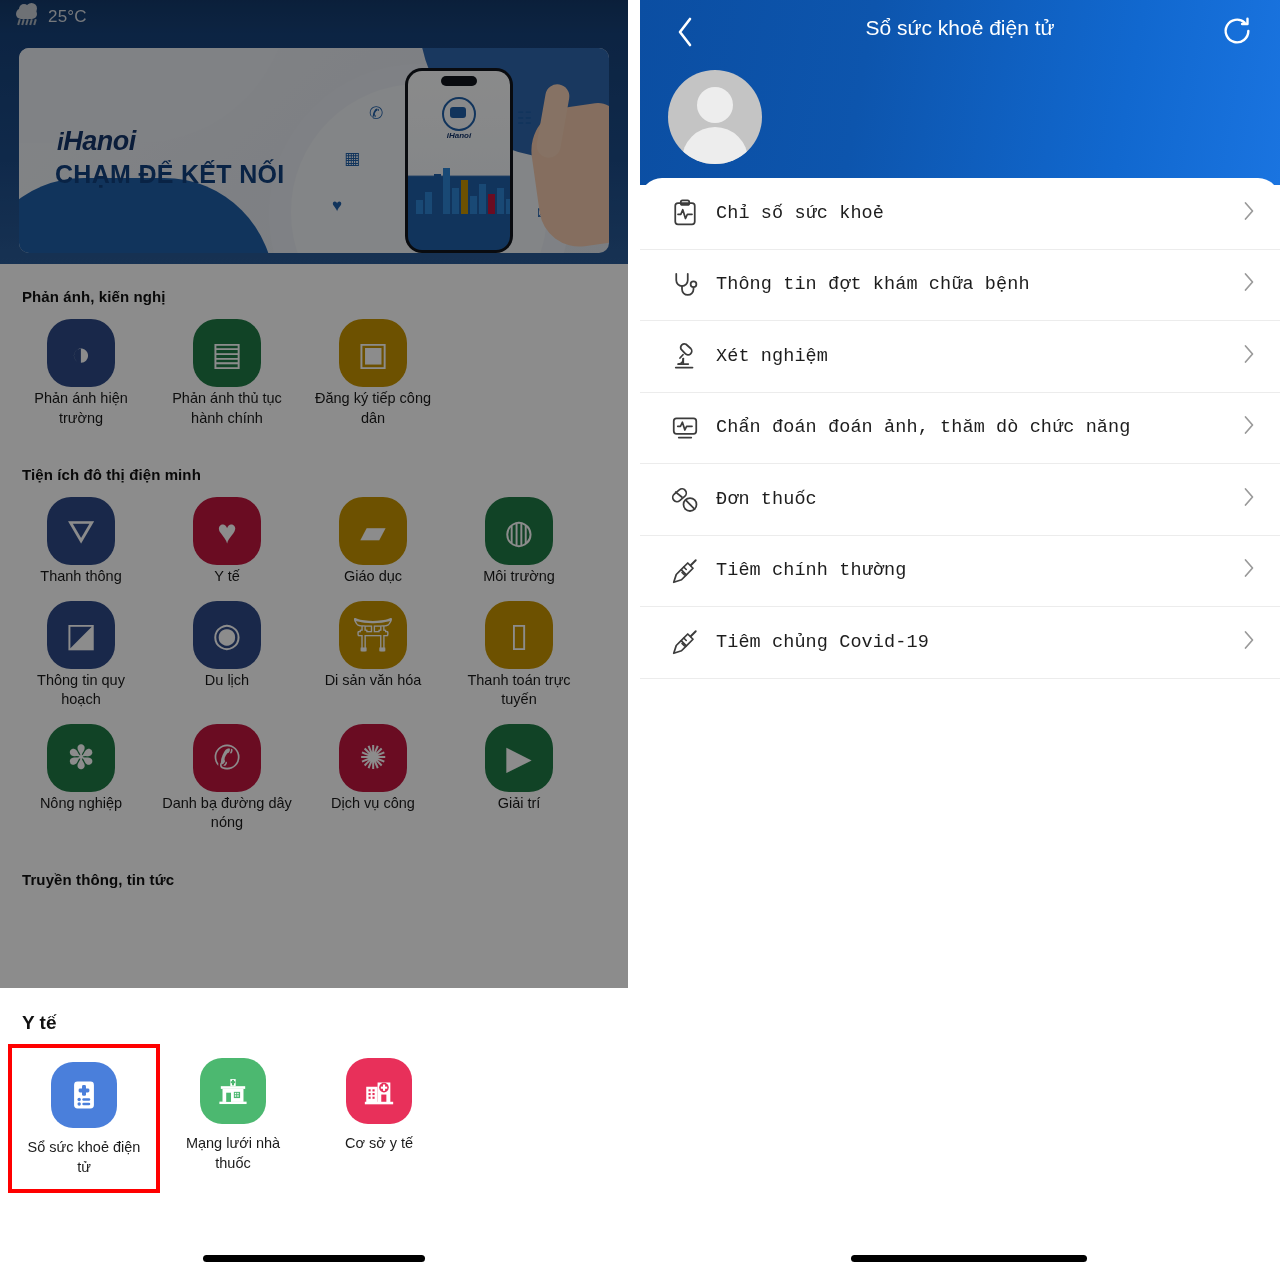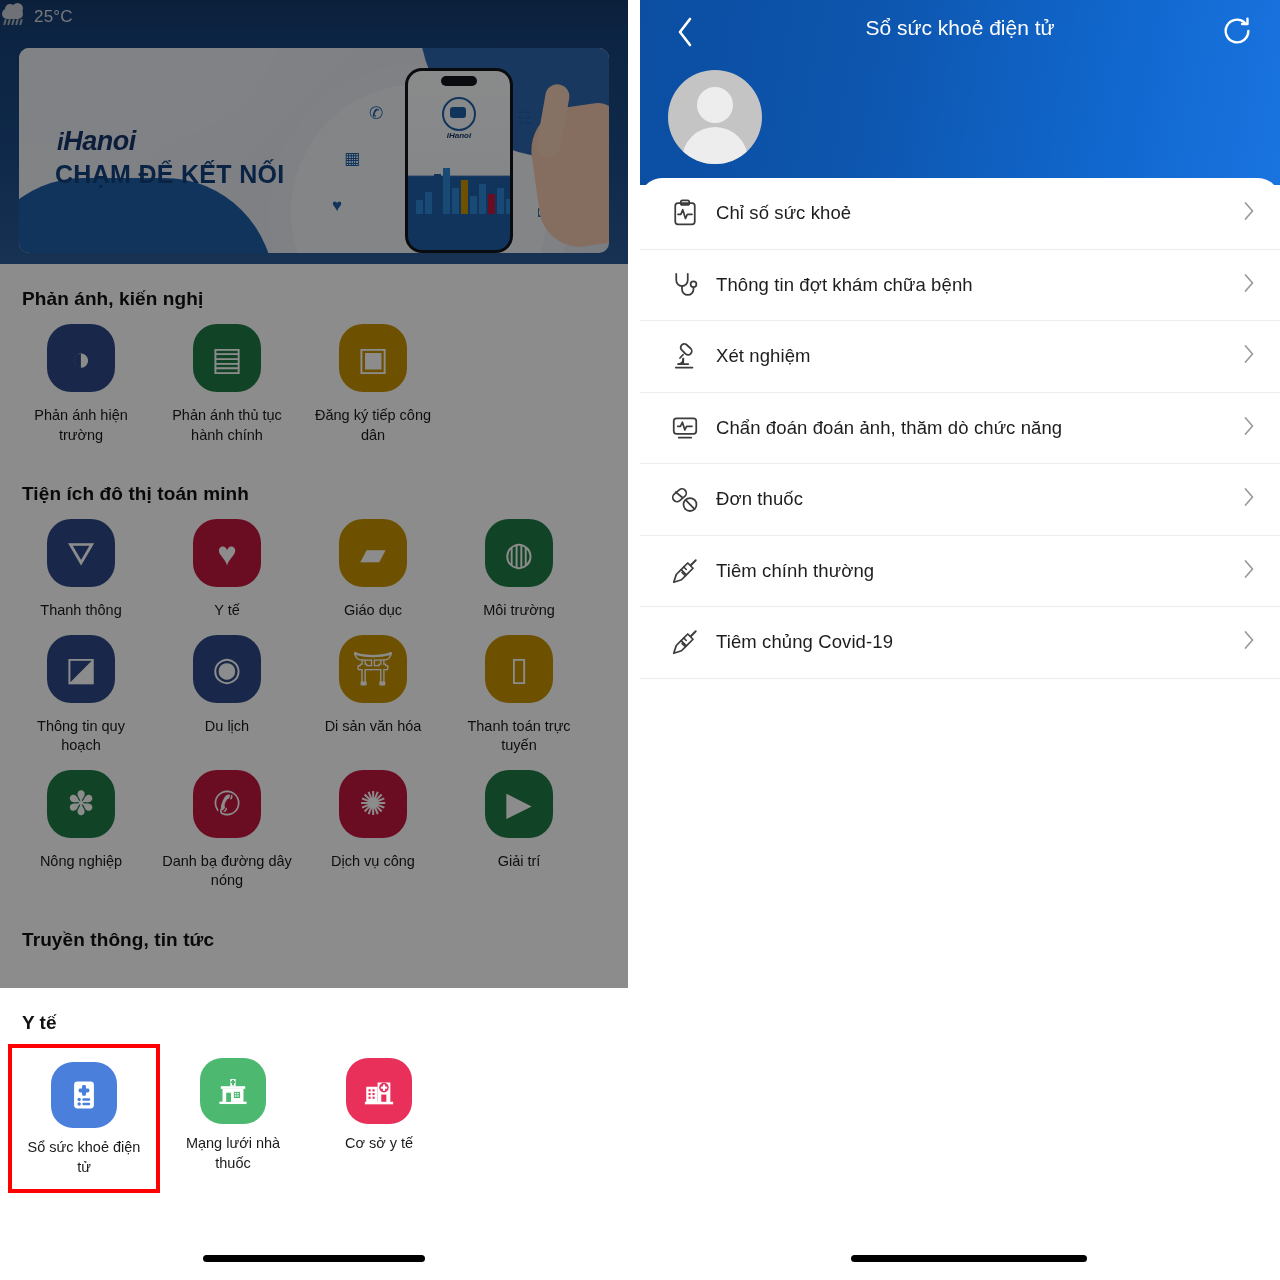--- a/index.html
+++ b/index.html
@@ -4,21 +4,21 @@
 <style>
   html,body{margin:0;padding:0;background:#fff;}
   body{width:1280px;height:1280px;font-family:"Liberation Sans","DejaVu Sans",sans-serif;overflow:hidden;}
   .stage{position:relative;width:1280px;height:1280px;background:#fff;}
 
   
   .left{position:absolute;left:0;top:0;width:628px;height:1280px;background:#fff;overflow:hidden;}
   .left-scroll{position:absolute;left:0;top:0;width:628px;height:988px;background:#fff;overflow:hidden;}
 
   .statusbar{position:absolute;left:0;top:0;width:628px;height:34px;
-    background:linear-gradient(180deg,#143a6b 0%,#17427a 100%);display:flex;align-items:center;box-sizing:border-box;gap:8px;}
+    background:linear-gradient(180deg,#143a6b 0%,#17427a 100%);display:flex;align-items:center;padding-left:14px;box-sizing:border-box;gap:8px;}
   .wx-icon{position:relative;width:26px;height:20px;}
   .wx-icon .cl{position:absolute;left:2px;top:1px;width:21px;height:11px;background:#c9ced6;border-radius:6px 6px 5px 5px;}
   .wx-icon .cl:before{content:"";position:absolute;left:3px;top:-4px;width:10px;height:10px;background:#c9ced6;border-radius:50%;}
   .wx-icon .cl:after{content:"";position:absolute;left:10px;top:-5px;width:11px;height:11px;background:#c9ced6;border-radius:50%;}
   .wx-icon .rain{position:absolute;left:3px;top:12px;width:19px;height:8px;}
   .wx-icon .rain i{position:absolute;top:0;width:1.5px;height:6px;background:#aeb6c0;transform:rotate(16deg);display:block;}
   .wx-temp{color:#d8dce2;font-size:17px;letter-spacing:.2px;}
 
   .banner-wrap{position:absolute;left:0;top:34px;width:628px;height:230px;
     background:linear-gradient(180deg,#17427a 0%,#1d4c88 55%,#2a5b97 100%);}
@@ -38,25 +38,25 @@
   .ph-logo{position:absolute;left:50%;transform:translateX(-50%);top:26px;width:30px;height:30px;border-radius:50%;border:2.5px solid #1f5fa8;}
   .ph-logo:after{content:"";position:absolute;left:6px;top:8px;width:16px;height:11px;background:#1f5fa8;border-radius:3px;}
   .ph-name{position:absolute;left:50%;transform:translateX(-50%);top:60px;font-size:8px;color:#15356b;font-weight:bold;font-style:italic;}
   .city{position:absolute;left:8px;bottom:36px;display:flex;align-items:flex-end;gap:2px;height:48px;}
   .city i{display:block;width:7px;background:#2f86d6;}
   .hand{position:absolute;right:-18px;top:58px;width:92px;height:140px;background:#f2c9ad;border-radius:44px 22px 10px 40px;transform:rotate(-8deg);}
   .finger{position:absolute;right:44px;top:36px;width:24px;height:74px;background:#f4d0b6;border-radius:12px;transform:rotate(10deg);}
   .bicon{position:absolute;color:#1f5fa8;font-size:17px;}
 
   .content{position:absolute;left:0;top:264px;width:628px;background:#fff;padding:0 0 10px 0;}
-  .sec-title{font-size:19px;font-weight:bold;color:#111;margin:24px 0 14px 22px;letter-spacing:.1px;}
+  .sec-title{font-size:15px;font-weight:bold;color:#111;margin:24px 0 14px 22px;letter-spacing:.1px;}
   .grid{display:flex;flex-wrap:wrap;padding-left:8px;}
   .cell{width:146px;display:flex;flex-direction:column;align-items:center;margin-bottom:14px;}
   .app-ic{width:68px;height:68px;border-radius:24px;display:flex;align-items:center;justify-content:center;color:#fff;}
-  .app-lb{margin-top:14px;font-size:14.5px;color:#1b1b1b;text-align:center;line-height:1.35;width:130px;}
+  .app-lb{margin-top:2px;font-size:14.5px;color:#1b1b1b;text-align:center;line-height:1.35;width:130px;}
   .glyph{font-size:33px;line-height:1;color:#fff;}
 
   
   .dim{position:absolute;left:0;top:0;width:628px;height:988px;background:rgba(0,0,0,0.45);}
 
   
   .sheet{position:absolute;left:0;top:988px;width:628px;height:292px;background:#fff;}
   .sheet-title{font-size:19px;font-weight:bold;color:#111;margin:24px 0 10px 22px;}
   .sheet-grid{display:flex;padding-left:8px;}
   .s-cell{width:146px;display:flex;flex-direction:column;align-items:center;padding-top:14px;}
@@ -67,21 +67,21 @@
   
   .right{position:absolute;left:640px;top:0;width:640px;height:1280px;background:#fff;overflow:hidden;}
   .r-head{position:absolute;left:0;top:0;width:640px;height:185px;
     background:linear-gradient(100deg,#0b4ea2 0%,#0d55ad 35%,#1168cf 75%,#1a74e0 100%);}
   .back-ic{position:absolute;left:34px;top:14px;width:22px;height:36px;color:#fff;}
   .r-title{position:absolute;left:0;top:16px;width:640px;text-align:center;color:#fff;font-size:21px;}
   .refresh{position:absolute;right:26px;top:14px;width:34px;height:34px;color:#fff;}
   .avatar{position:absolute;left:28px;top:70px;width:94px;height:94px;border-radius:50%;background:#c4c4c4;overflow:hidden;}
   .av-h{position:absolute;left:50%;transform:translateX(-50%);top:17px;width:36px;height:36px;border-radius:50%;background:#ededed;}
   .av-b{position:absolute;left:50%;transform:translateX(-50%);bottom:-13px;width:66px;height:50px;border-radius:33px 33px 0 0;background:#ededed;}
-  .r-card{position:absolute;left:0;top:178px;width:640px;bottom:8px;background:#fff;border-radius:22px 22px 0 0;}
+  .r-card{position:absolute;left:0;top:178px;width:640px;bottom:8px;background:#fff;border-radius:22px 22px 0 0;font-family:Liberation Mono, monospace;}
   .row{display:flex;align-items:center;height:71.5px;padding:0 24px 0 30px;box-sizing:border-box;border-bottom:1px solid #ececec;}
   .row-ic{width:46px;min-width:46px;display:flex;align-items:center;justify-content:flex-start;color:#3c3c3c;}
   .row-lb{flex:1;font-size:18.5px;color:#1d1d1d;letter-spacing:.1px;}
   .chev{color:#9a9a9a;}
 
   
   .home-ind{position:absolute;bottom:18px;height:7px;border-radius:4px;background:#000;}
   .hi-left{left:203px;width:222px;}
   .hi-right{left:851px;width:236px;}
 </style>
@@ -168,21 +168,21 @@
             <div class="app-lb">Phản ánh thủ tục hành chính</div>
           </div>
           <div class="cell">
             <div class="app-ic" style="background:#c79400">
                 <span class="glyph">▣</span>
               </div>
             <div class="app-lb">Đăng ký tiếp công dân</div>
           </div>
         </div>
 
-        <div class="sec-title">Tiện ích đô thị toán minh</div>
+        <div class="sec-title">Tiện ích đô thị điện minh</div>
         <div class="grid">
           <div class="cell">
             <div class="app-ic" style="background:#2e4a87">
                 <span class="glyph">⛛</span>
               </div>
             <div class="app-lb">Thanh thông</div>
           </div>
           <div class="cell">
             <div class="app-ic" style="background:#c1163f">
                 <span class="glyph">♥</span>

